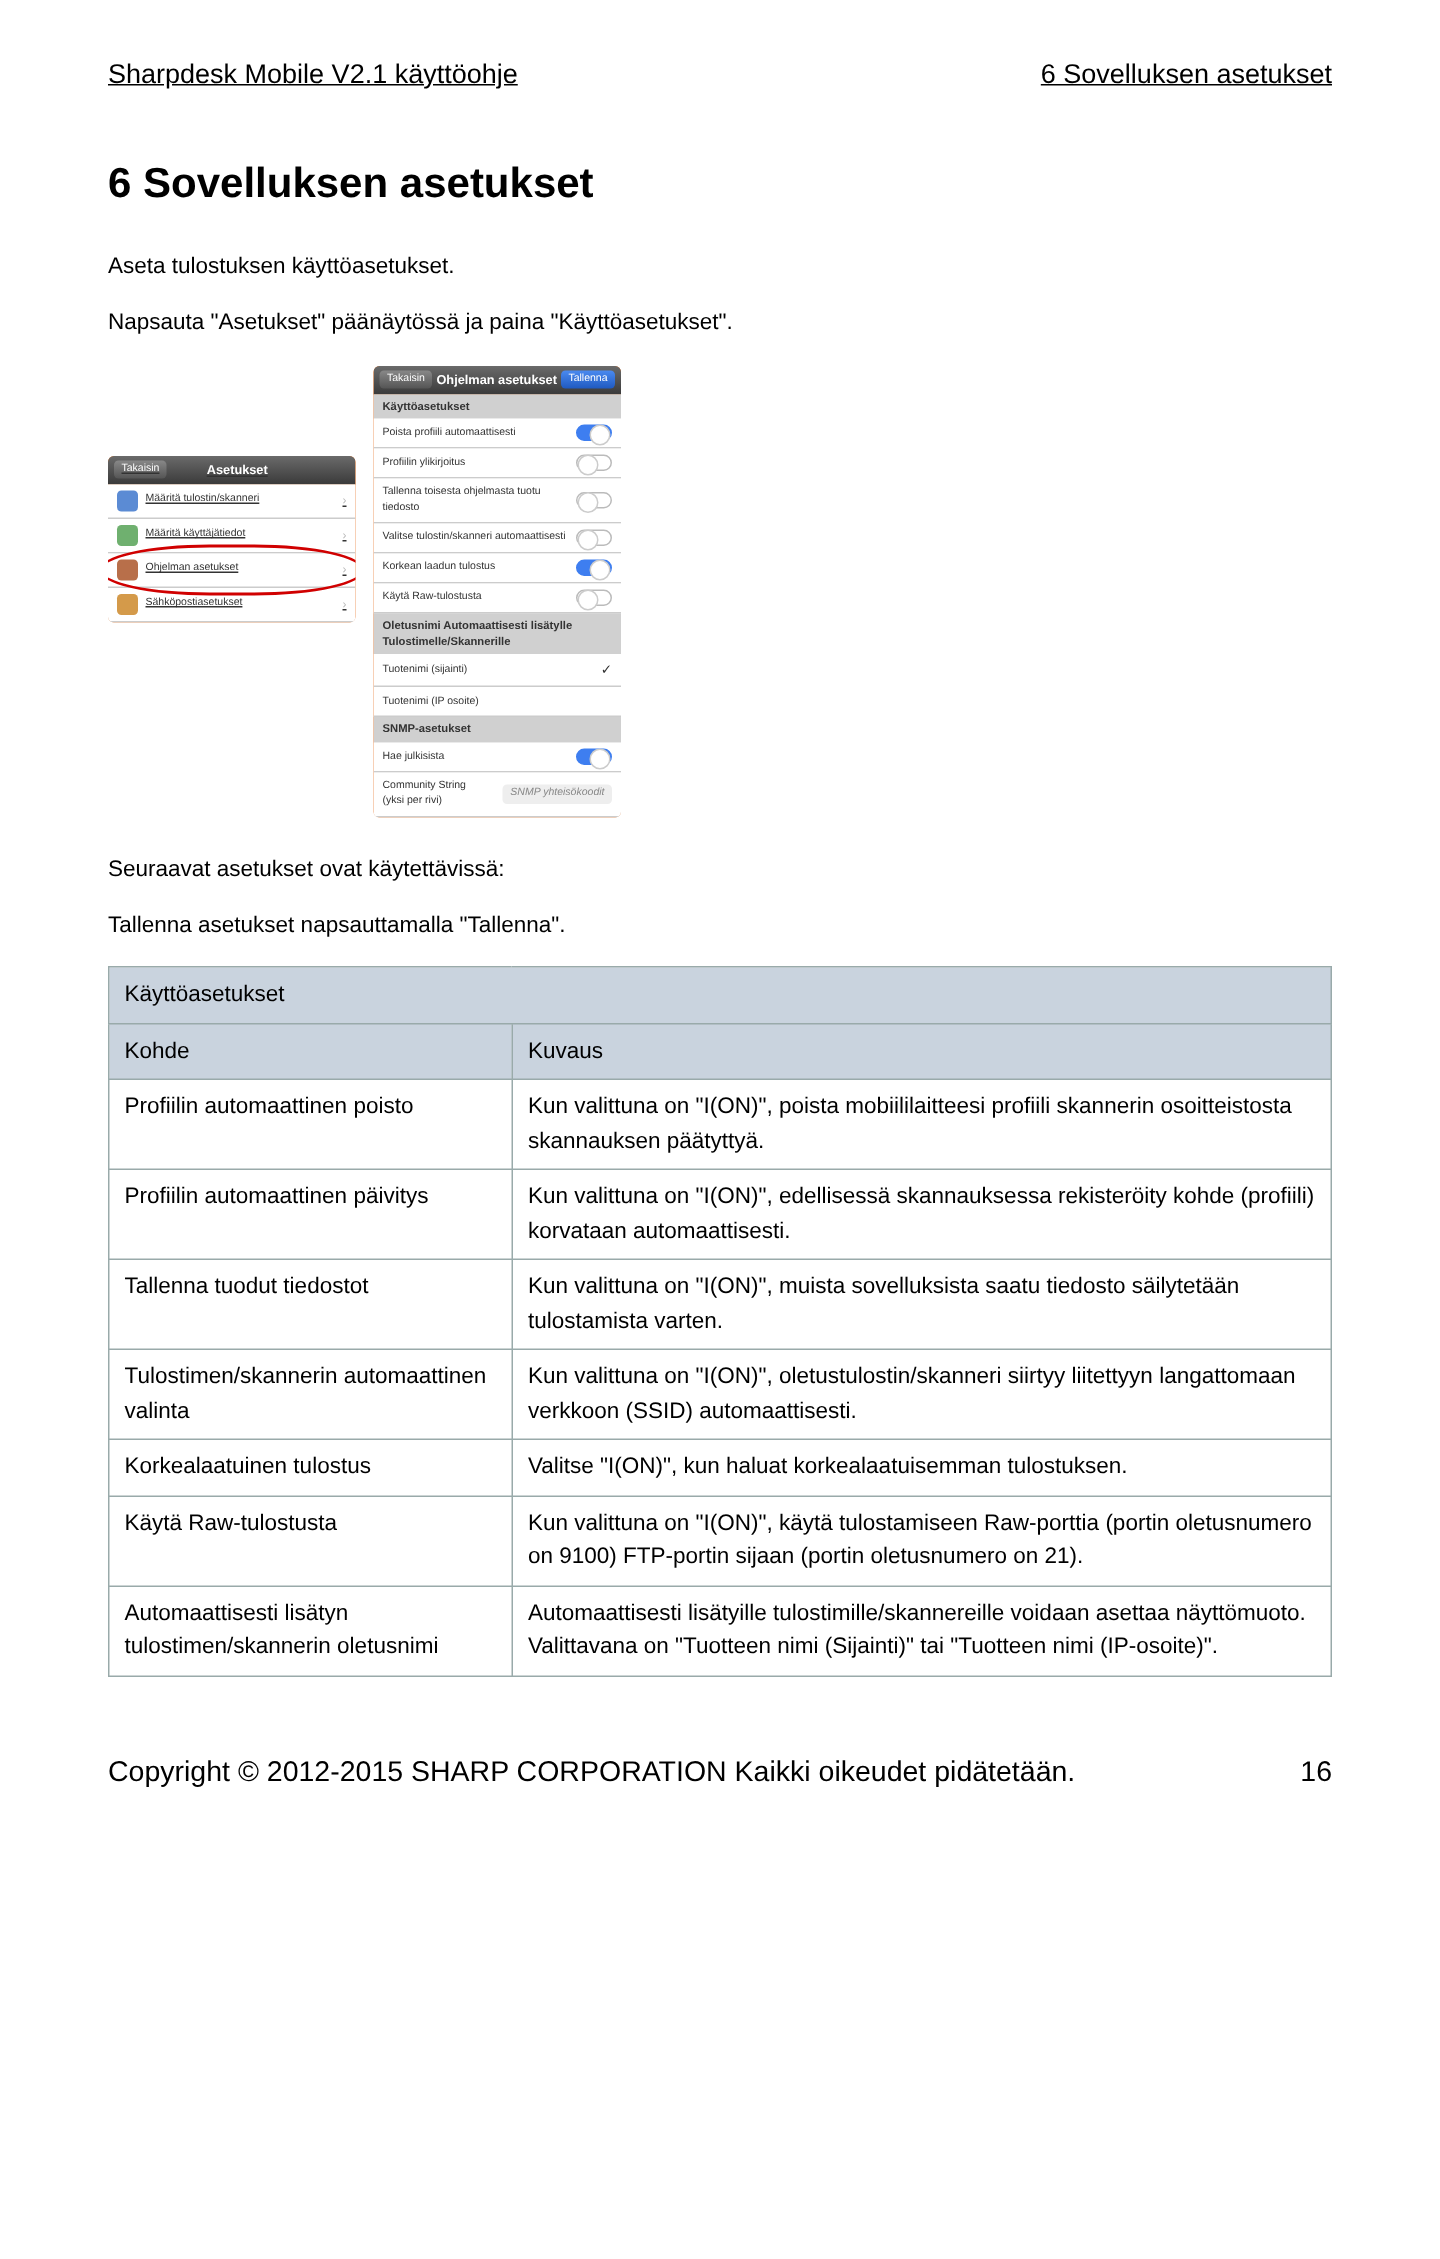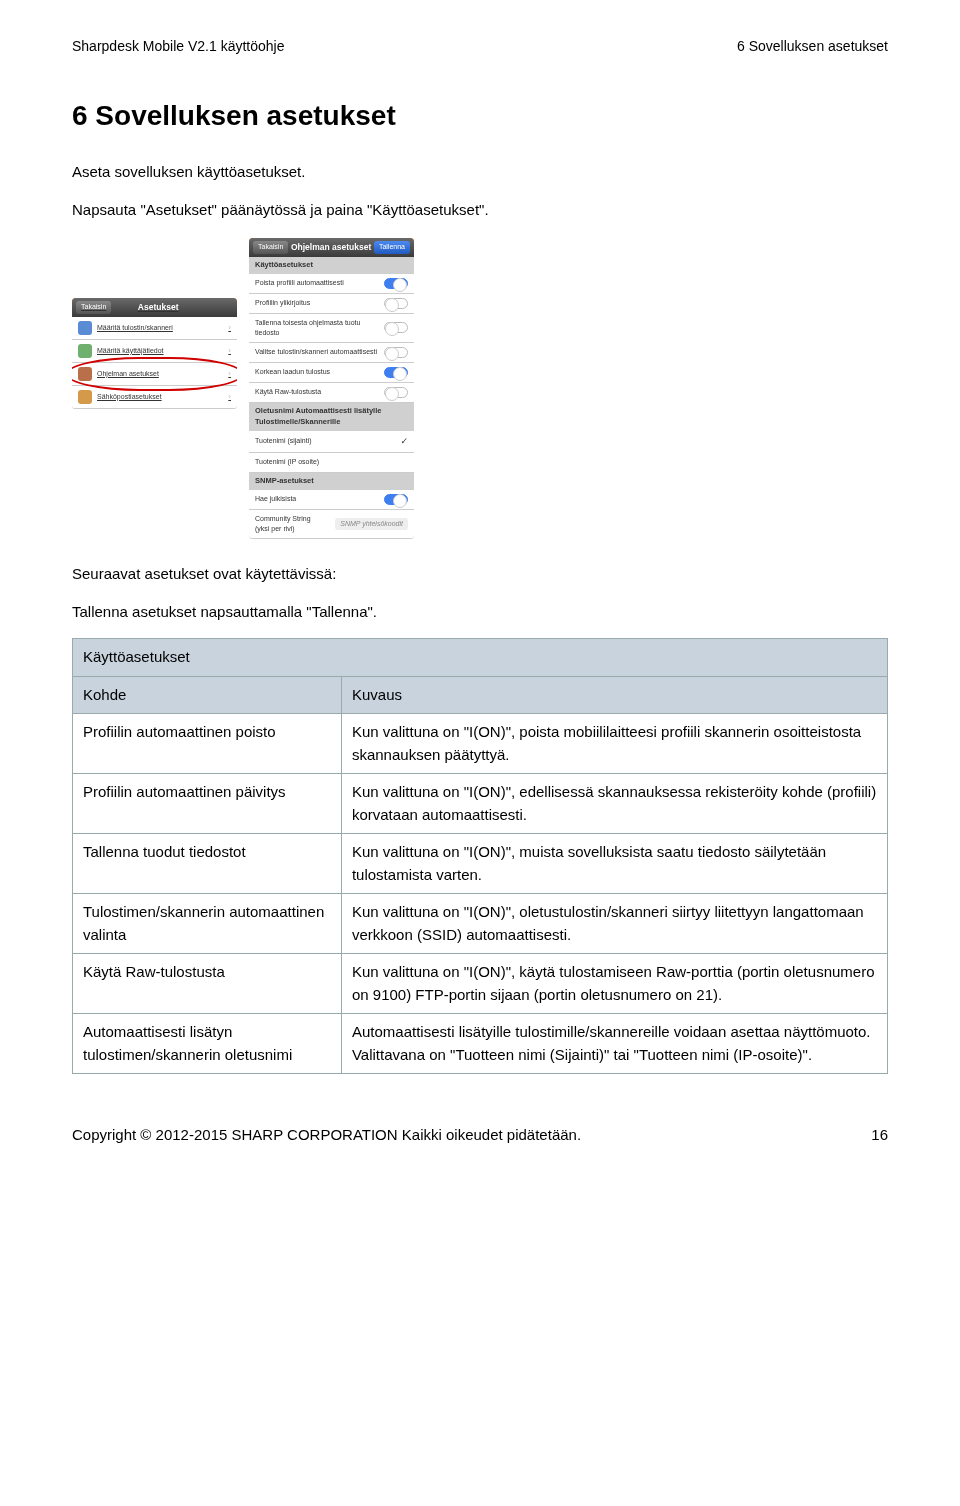--- a/index.html
+++ b/index.html
@@ -6,21 +6,21 @@
   body {
     font-family: Arial, Helvetica, sans-serif;
     background: #fff;
     color: #000;
     width: 960px;
     margin: 0 auto;
     padding: 36px 72px 30px 72px;
     font-size: 15px;
     line-height: 1.45;
   }
-  .hdr { display: flex; justify-content: space-between; font-size: 14px; margin-bottom: 40px; }
+  .hdr { display: flex; justify-content: space-between; font-size: 18px; margin-bottom: 40px; text-decoration: underline; }
   h1.sec-title { font-size: 28px; font-weight: bold; margin-bottom: 24px; }
   p { margin-bottom: 16px; }
   .screenshots { display:flex; gap:12px; align-items:flex-start; margin:18px 0 24px 0; }
   
   .phone { background:#f97316; border-radius:4px; font-size:7px; color:#333; overflow:hidden; }
   .phone1 { width:165px;text-decoration:underline; }
   .phone2 { width:165px; }
   .ph-header { background:linear-gradient(#6a6a6a,#3a3a3a); color:#fff; display:flex; justify-content:space-between; align-items:center; padding:3px 4px; font-size:8px; }
   .ph-btn { background:linear-gradient(#888,#555); border-radius:3px; padding:1px 5px; font-size:7px; }
   .ph-title { font-weight:bold; font-size:8.5px; }
@@ -37,33 +37,33 @@
   .toggle.off::after { content:""; position:absolute; left:0; top:-1px; width:12px; height:12px; background:#fff; border-radius:50%; border:1px solid #ccc; }
   .check { margin-left:auto; font-size:9px; }
   .inputish { background:#eee; border-radius:3px; padding:1px 5px; color:#888; font-style:italic; }
 
   table.content-table { width:100%; border-collapse:collapse; margin-top:4px; }
   table.content-table td { padding:7px 10px; border:1px solid #9aa; vertical-align:top; font-size:15px; line-height:1.5; }
   table.content-table tr.hd td { background:#c9d3de; font-weight:normal; }
   table.content-table tr.grp td { background:#c9d3de; }
   .col1 { width:33%; }
 
-  .footer { display:flex; justify-content:space-between; font-size:15px; margin-top:50px; }
+  .footer { display:flex; justify-content:space-between; font-size:19px; margin-top:50px; }
 </style>
 </head>
 <body>
 
 <div class="hdr">
   <span>Sharpdesk Mobile V2.1 käyttöohje</span>
   <span>6 Sovelluksen asetukset</span>
 </div>
 
 <h1 class="sec-title">6   Sovelluksen asetukset</h1>
 
-<p>Aseta sovelluksen käyttöasetukset.</p>
+<p>Aseta tulostuksen käyttöasetukset.</p>
 <p>Napsauta "Asetukset" päänäytössä ja paina "Käyttöasetukset".</p>
 
 <div class="screenshots">
 
   <div style="padding-top:60px;">
   <div class="phone phone1">
     <div class="ph-header">
       <span class="ph-btn">Takaisin</span>
       <span class="ph-title">Asetukset</span>
       <span style="width:28px"></span>
@@ -169,20 +169,24 @@
       </tr>
   <tr>
         <td class="col1">Tallenna tuodut tiedostot</td>
         <td>Kun valittuna on "I(ON)", muista sovelluksista saatu tiedosto säilytetään tulostamista varten.</td>
       </tr>
   <tr>
         <td class="col1">Tulostimen/skannerin automaattinen valinta</td>
         <td>Kun valittuna on "I(ON)", oletustulostin/skanneri siirtyy liitettyyn langattomaan verkkoon (SSID) automaattisesti.</td>
       </tr>
   <tr>
+        <td class="col1">Korkealaatuinen tulostus</td>
+        <td>Valitse "I(ON)", kun haluat korkealaatuisemman tulostuksen.</td>
+      </tr>
+  <tr>
         <td class="col1">Käytä Raw-tulostusta</td>
         <td>Kun valittuna on "I(ON)", käytä tulostamiseen Raw-porttia (portin oletusnumero on 9100) FTP-portin sijaan (portin oletusnumero on 21).</td>
       </tr>
   <tr>
         <td class="col1">Automaattisesti lisätyn tulostimen/skannerin oletusnimi</td>
         <td>Automaattisesti lisätyille tulostimille/skannereille voidaan asettaa näyttömuoto. Valittavana on "Tuotteen nimi (Sijainti)" tai "Tuotteen nimi (IP-osoite)".</td>
       </tr>
 </tbody>
   </table>
 

